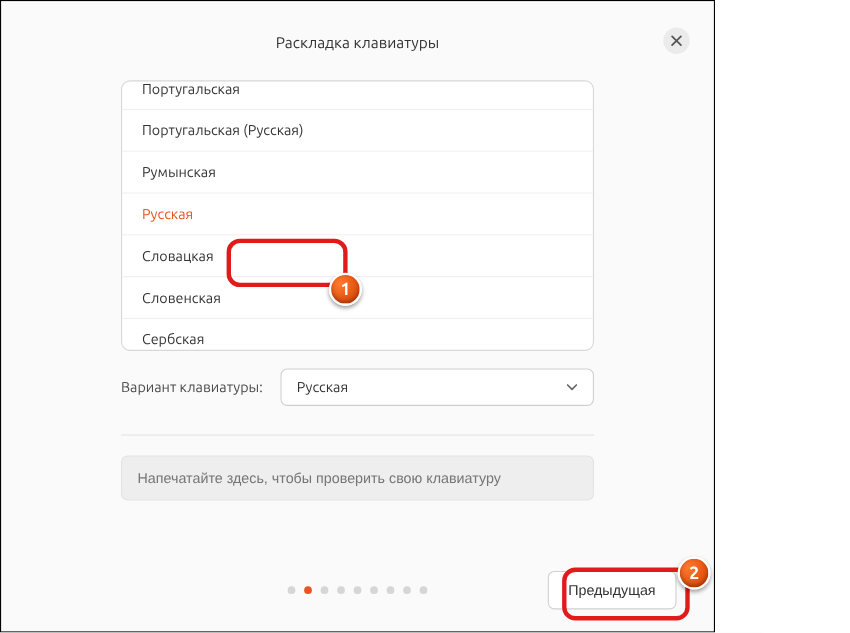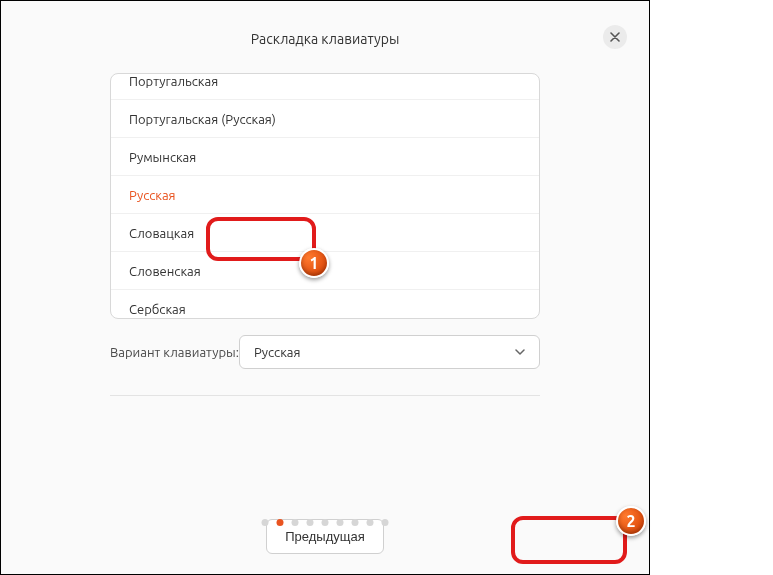--- a/index.html
+++ b/index.html
@@ -112,20 +112,21 @@
     align-items: center;
     justify-content: center;
     z-index: 6;
     pointer-events: none;
   }
   .badge-1 { left: 298px; top: 247px; }
   .badge-2 { left: 615px; top: 505px; }
   .row-variant {
     display: flex;
     align-items: center;
+    gap: 16px;
     margin-top: 16px;
   }
   .variant-label {
     font-size: 13px;
     color: #4a4a4a;
     white-space: nowrap;
   }
   .select {
     flex: 1;
     display: flex;
@@ -159,23 +160,22 @@
     font-size: 13px;
     color: #888;
   }
   .footer {
     position: absolute;
     bottom: 20px;
     left: 0;
     right: 0;
     display: flex;
     align-items: center;
-    justify-content: flex-start;
+    justify-content: flex-end;
     padding: 0 34px;
-    flex-direction: column;
   }
   .btn-nav {
     padding: 9px 18px;
     background: #fff;
     border: 1px solid #d0d0d0;
     border-radius: 6px;
     font-size: 13px;
     color: #333;
     cursor: pointer;
   }
@@ -244,20 +244,21 @@
         <span class="chevron">
           <svg width="10" height="10" viewBox="0 0 10 10">
               <path d="M1 3 L5 7 L9 3" stroke="#666" stroke-width="1.5" fill="none" stroke-linecap="round" stroke-linejoin="round"></path>
             </svg>
         </span>
       </div>
     </div>
 
     <hr class="divider">
 
+    <input class="test-input" type="text" placeholder="Напечатайте здесь, чтобы проверить свою клавиатуру" style="">
 
   </div>
 
   <div class="footer">
     <button class="btn-nav">Предыдущая</button>
     <div class="dots" id="dots">
         <div class="dot"></div>
         <div class="dot active"></div>
         <div class="dot"></div>
         <div class="dot"></div>

